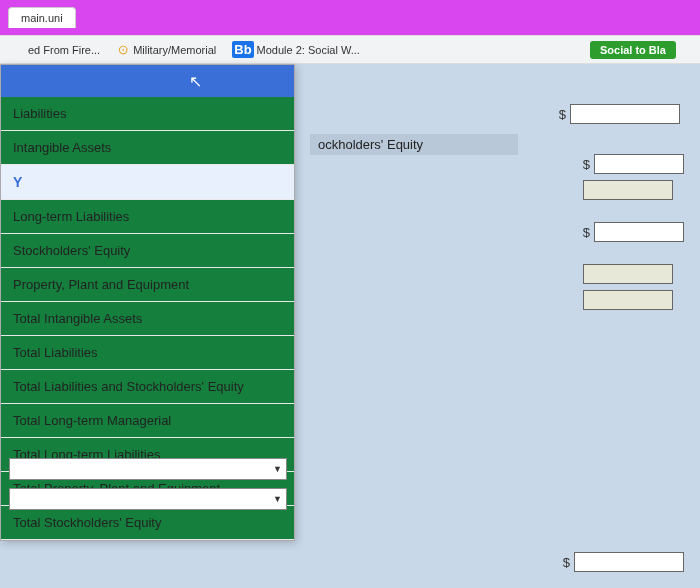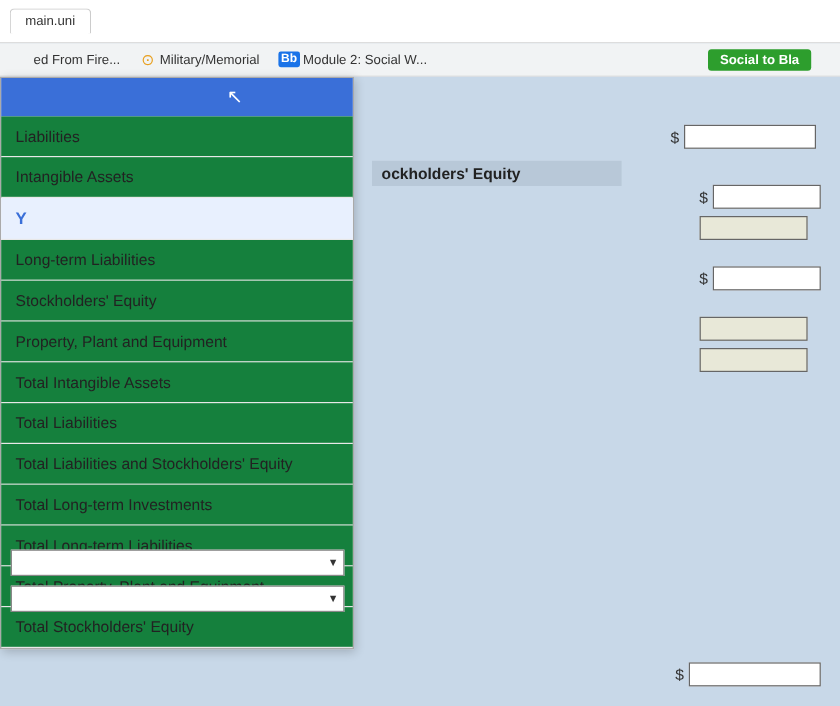--- a/index.html
+++ b/index.html
@@ -8,21 +8,21 @@
       font-size: 13px;
       background: #c8d8e8;
       width: 700px;
       height: 588px;
       overflow: hidden;
       position: relative;
     }
 
     
     .browser-bar {
-      background: #ffffff;
+      background: #d946ef;
       height: 36px;
       display: flex;
       align-items: center;
       padding: 0 8px;
       gap: 6px;
       border-bottom: 1px solid #ddd;
       position: relative;
     }
     .browser-tab {
       background: #fff;
@@ -57,21 +57,21 @@
     .bookmark-icon {
       width: 14px;
       height: 14px;
       display: flex;
       align-items: center;
       justify-content: center;
     }
     .bb-icon {
       background: #1a73e8;
       border-radius: 2px;
-      font-size: 10px;
+      font-size: 13px;
       color: white;
       font-weight: bold;
       padding: 1px 2px;
     }
     .return-btn {
       background: #2d9e2d;
       color: white;
       padding: 3px 10px;
       border-radius: 3px;
       font-size: 11px;
@@ -291,21 +291,21 @@
     <div class="dropdown-item">
       <span>Total Intangible Assets</span>
     </div>
     <div class="dropdown-item">
       <span>Total Liabilities</span>
     </div>
     <div class="dropdown-item">
       <span>Total Liabilities and Stockholders' Equity</span>
     </div>
     <div class="dropdown-item">
-      <span>Total Long-term Investments</span>
+      <span>Total Long-term Managerial</span>
     </div>
     <div class="dropdown-item">
       <span>Total Long-term Liabilities</span>
     </div>
     <div class="dropdown-item">
       <span>Total Property, Plant and Equipment</span>
     </div>
     <div class="dropdown-item">
       <span>Total Stockholders' Equity</span>
     </div>
@@ -320,21 +320,21 @@
 
   <div class="right-panel">
     <div class="content-title">Managerial, 3e</div>
     <div class="content-subtitle">hts</div>
 
     <div class="rp-top">
       <span class="dollar-sign">$</span>
       <div class="input-box-wide"></div>
     </div>
 
-    <div style="position:absolute; left:310px; top:70px; font-weight:bold; font-size:13px; color:#222; background:#b8c8d8; padding:3px 8px; width:208px;">
+    <div style="position:absolute; left:310px; top:70px; font-weight:normal; font-size:13px; color:#222; background:#b8c8d8; padding:3px 8px; width:208px;">
       <span>ockholders' Equity</span>
     </div>
 
     <div class="rp-fields">
       <div class="rp-field-pair">
         <span class="dollar-sign">$</span>
         <div class="input-box"></div>
       </div>
       <div class="rp-field-pair">
         <div class="input-box-medium"></div>

